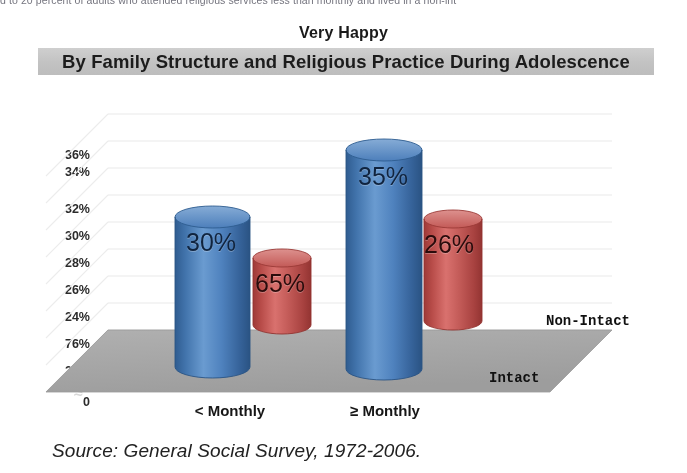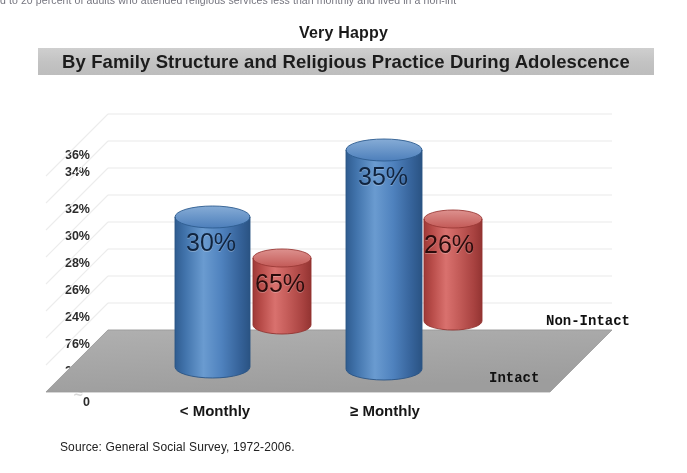--- a/index.html
+++ b/index.html
@@ -58,22 +58,22 @@
   
   .datalabel{
     position:absolute;font-size:25px;font-weight:normal;
     text-shadow:0 1px 0 rgba(255,255,255,.25);
   }
   .datalabel.blue{color:#10243f;}
   .datalabel.red{color:#2a0b0b;}
 
   
   #source{
-    position:absolute;left:60px;top:440px;
-    font-size:12px;color:#222222;letter-spacing:.1px;
+    position:absolute;left:52px;top:440px;
+    font-size:19px;color:#222222;letter-spacing:.1px;font-style:italic;
   }
 </style>
 </head>
 <body>
 
 <div id="clipped-text">d to 20 percent of adults who attended religious services less than monthly and lived in a non-int</div>
 
 <div id="chart-title">Very Happy</div>
 <div id="chart-subtitle">By Family Structure and Religious Practice During Adolescence</div>
 
@@ -179,16 +179,16 @@
 
   <div class="datalabel blue" style="left:186px;top:148px;">30%</div>
   <div class="datalabel red" style="left:255px;top:189px;">65%</div>
   <div class="datalabel blue" style="left:358px;top:82px;">35%</div>
   <div class="datalabel red" style="left:424px;top:150px;">26%</div>
 </div>
 
 <div class="serieslabel" id="series-label-1">Non-Intact</div>
 <div class="serieslabel" id="series-label-0">Intact</div>
 
-<div class="catlabel" style="left:120px;width:190px;text-align:center;">&lt; Monthly</div>
+<div class="catlabel" style="left:135px;width:190px;text-align:center;">&lt; Monthly</div>
 <div class="catlabel" style="left:290px;width:190px;">≥ Monthly</div>
 
 <div id="source">Source:  General Social Survey, 1972-2006.</div>
 
 </body></html>

